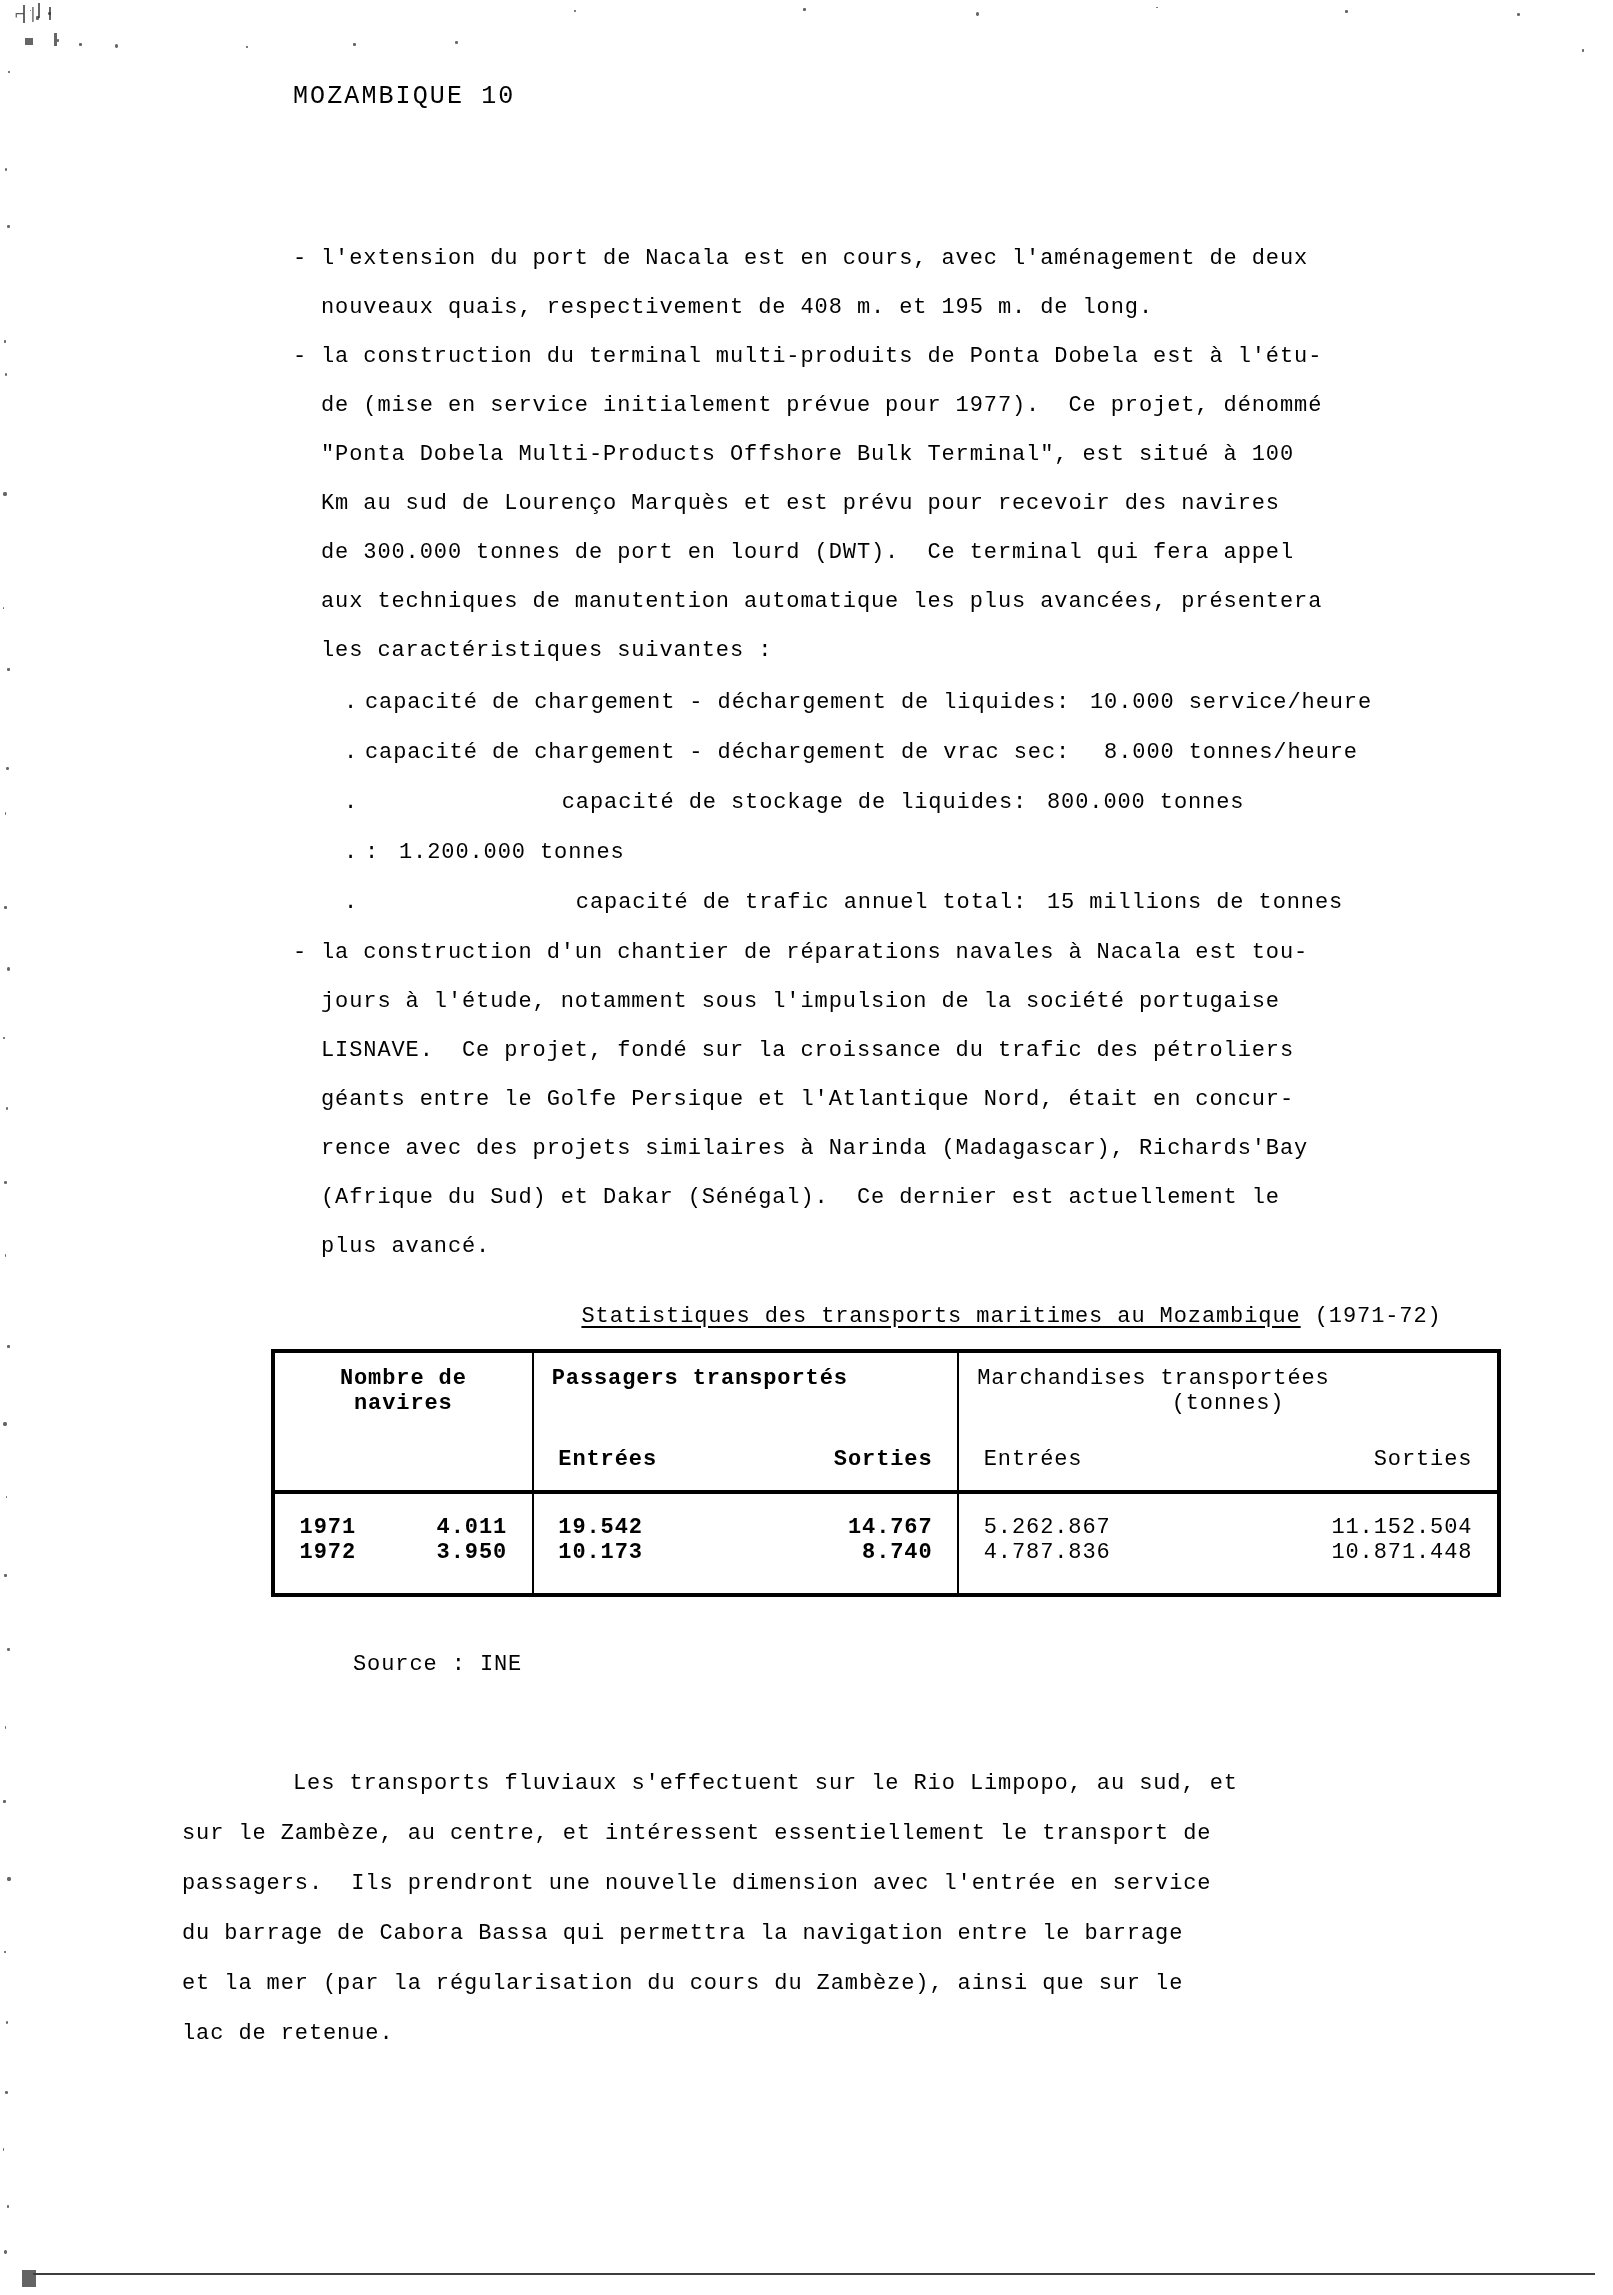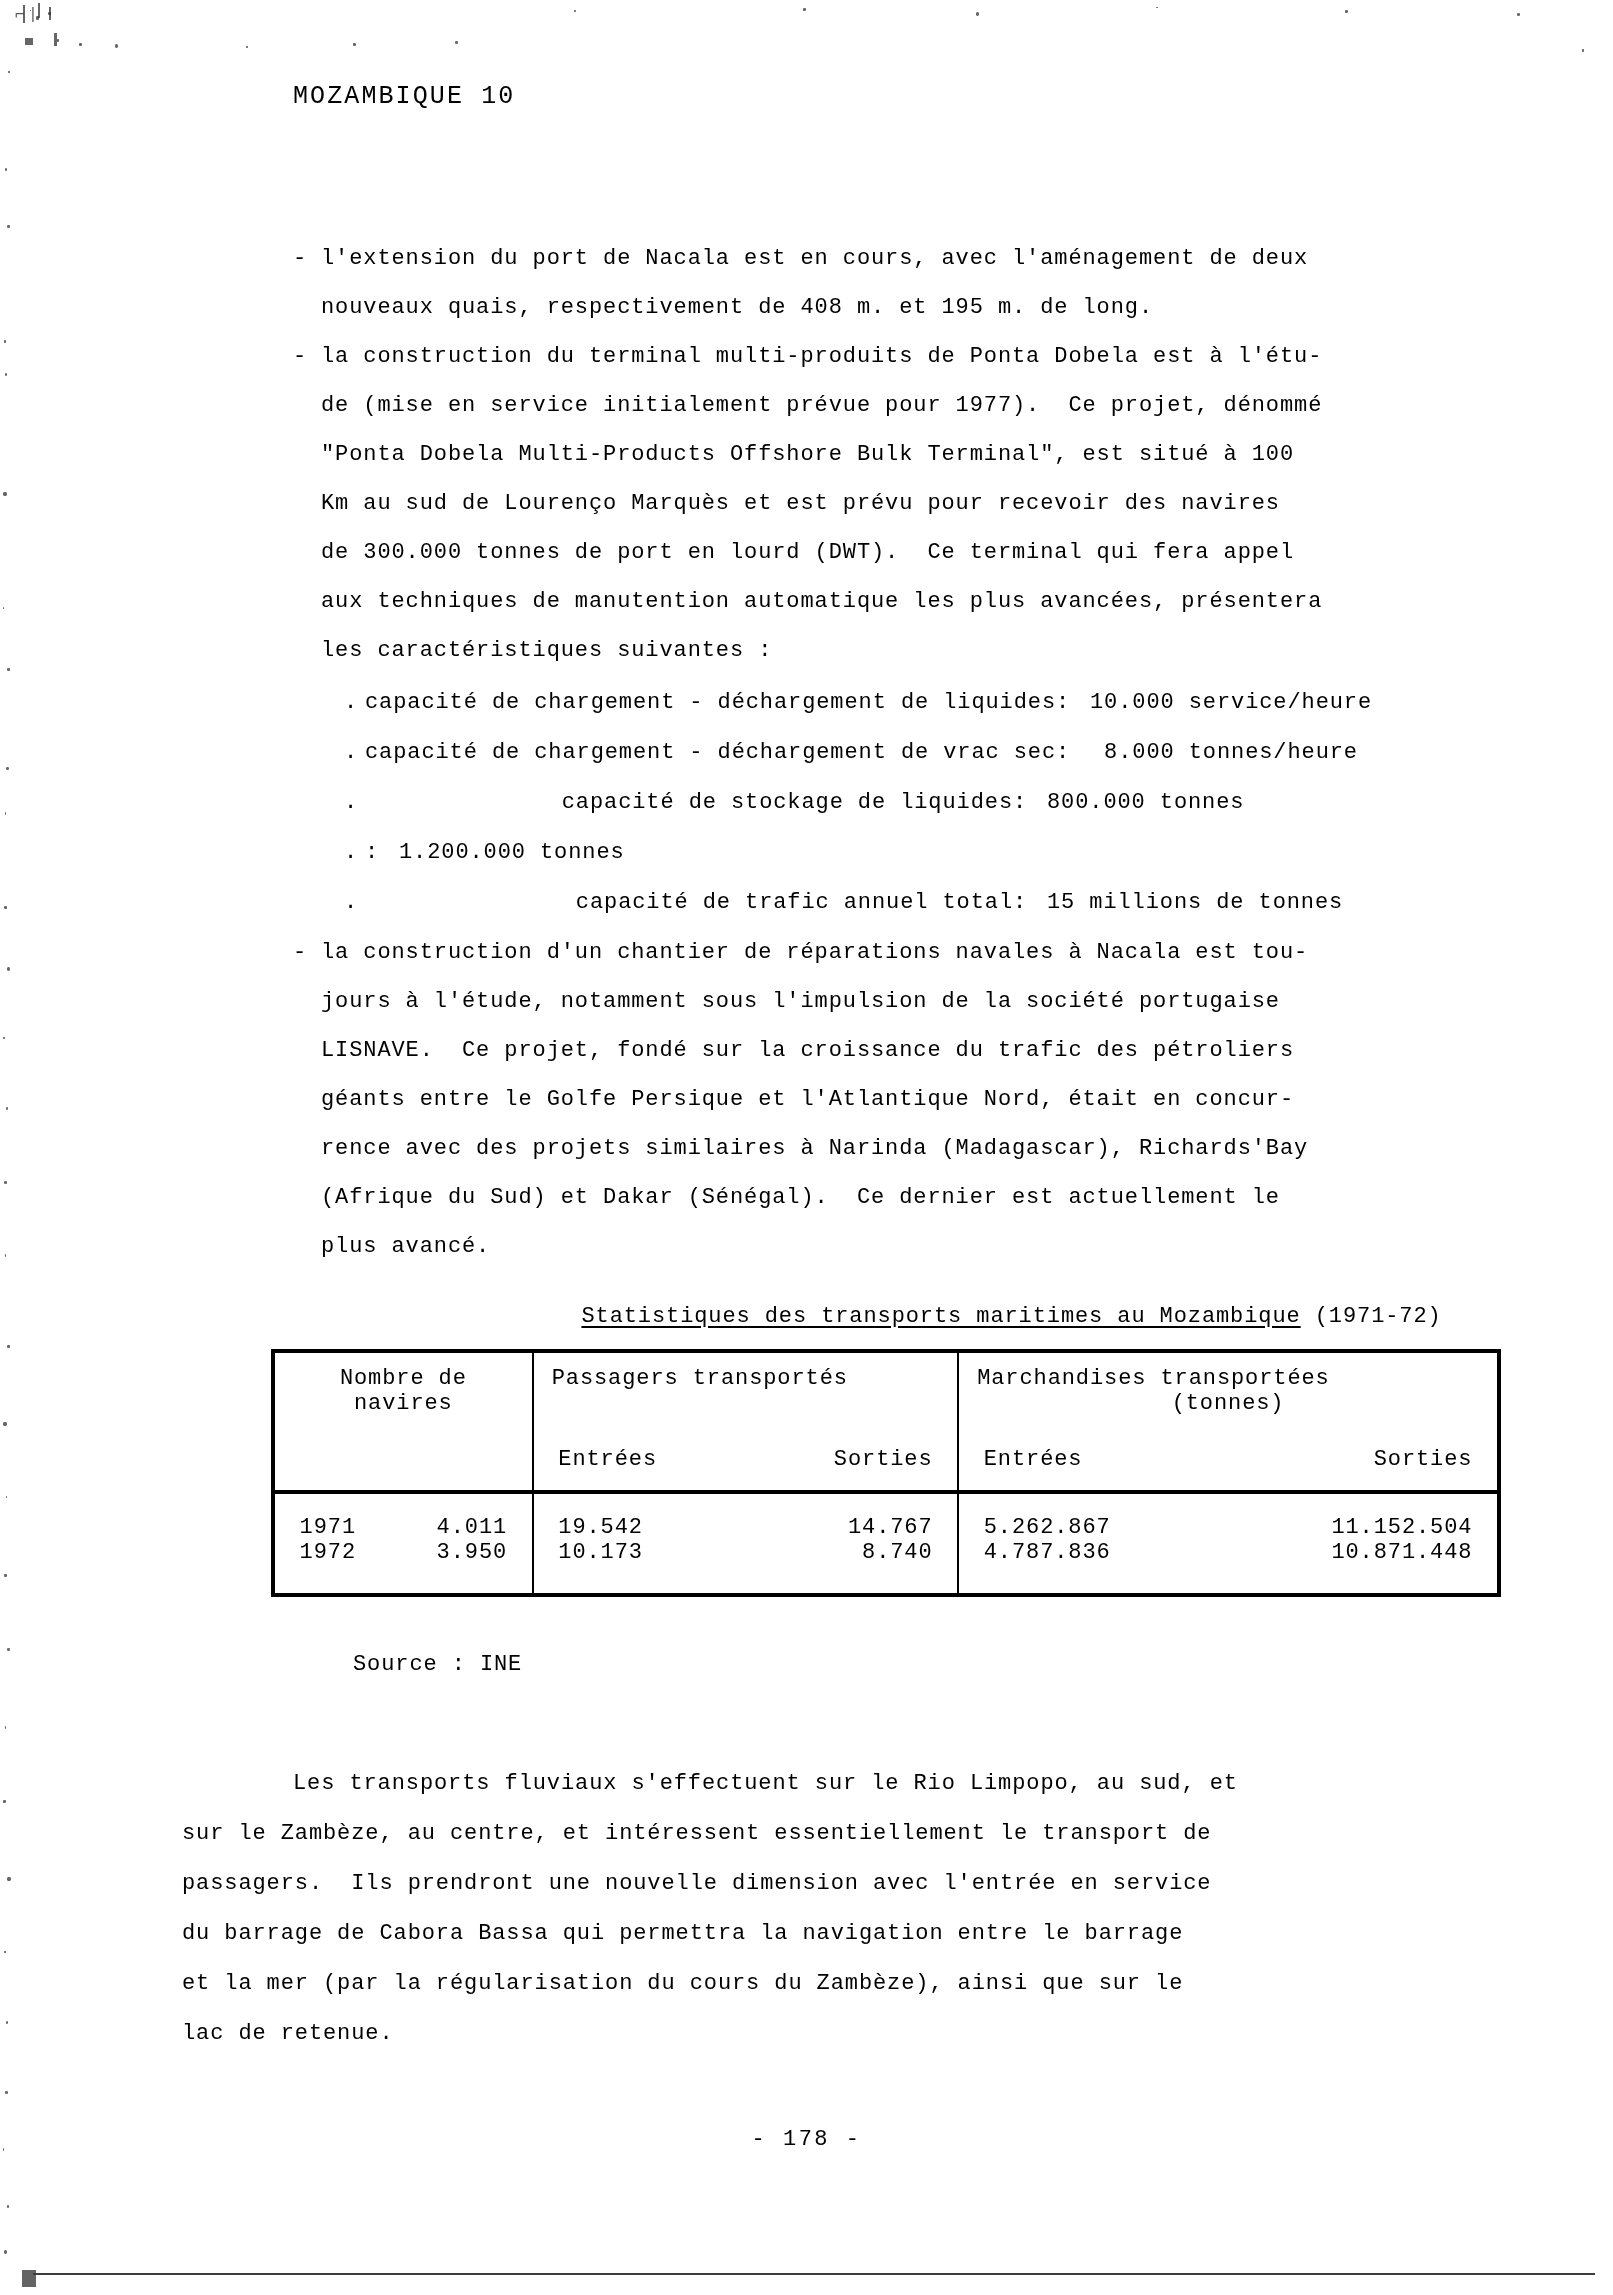--- a/index.html
+++ b/index.html
@@ -132,21 +132,21 @@
     width: 100%;
     border-collapse: collapse;
     font-size: 22px;
     letter-spacing: 0.9px;
   }
   .tbl td {
     border: 0;
     vertical-align: top;
     padding: 0;
   }
-  .col-div { border-right: 2.5px solid #000 !important; }
+  .col-div { border-right: 2.5px solid #000 !important; font-weight: bold; }
   .head-sep { border-bottom: 4.1px solid #000 !important; }
 
   .cell-pad { padding: 13px 18px 9.8px 18px; }
 
   .h-center { text-align: center; }
   .h-left   { text-align: left; }
 
   .sub-head {
     display: flex;
     justify-content: space-between;
@@ -369,21 +369,20 @@
 
   <div class="closing">
     <div class="line first-indent">Les transports fluviaux s'effectuent sur le Rio Limpopo, au sud, et</div>
     <div class="line">sur le Zambèze, au centre, et intéressent essentiellement le transport de</div>
     <div class="line">passagers.  Ils prendront une nouvelle dimension avec l'entrée en service</div>
     <div class="line">du barrage de Cabora Bassa qui permettra la navigation entre le barrage</div>
     <div class="line">et la mer (par la régularisation du cours du Zambèze), ainsi que sur le</div>
     <div class="line">lac de retenue.</div>
   </div>
 
-  <div class="folio">- 178 -</div>
 
   <div class="scan-edge-line"></div>
 <div class="scan-speck" style="left: 8.2px; top: 71px; width: 1.6px; height: 1.6px;"></div>
     <div class="scan-speck" style="left: 4.9px; top: 168px; width: 2.5px; height: 3.3px;"></div>
     <div class="scan-speck" style="left: 6.6px; top: 225px; width: 3.3px; height: 3.3px;"></div>
     <div class="scan-speck" style="left: 4.1px; top: 340px; width: 1.6px; height: 2.5px;"></div>
     <div class="scan-speck" style="left: 4.9px; top: 373px; width: 2.5px; height: 2.5px;"></div>
     <div class="scan-speck" style="left: 3.3px; top: 492px; width: 3.3px; height: 4.1px;"></div>
     <div class="scan-speck" style="left: 2.5px; top: 607px; width: 1.6px; height: 1.6px;"></div>
     <div class="scan-speck" style="left: 7.4px; top: 668px; width: 2.5px; height: 3.3px;"></div>

